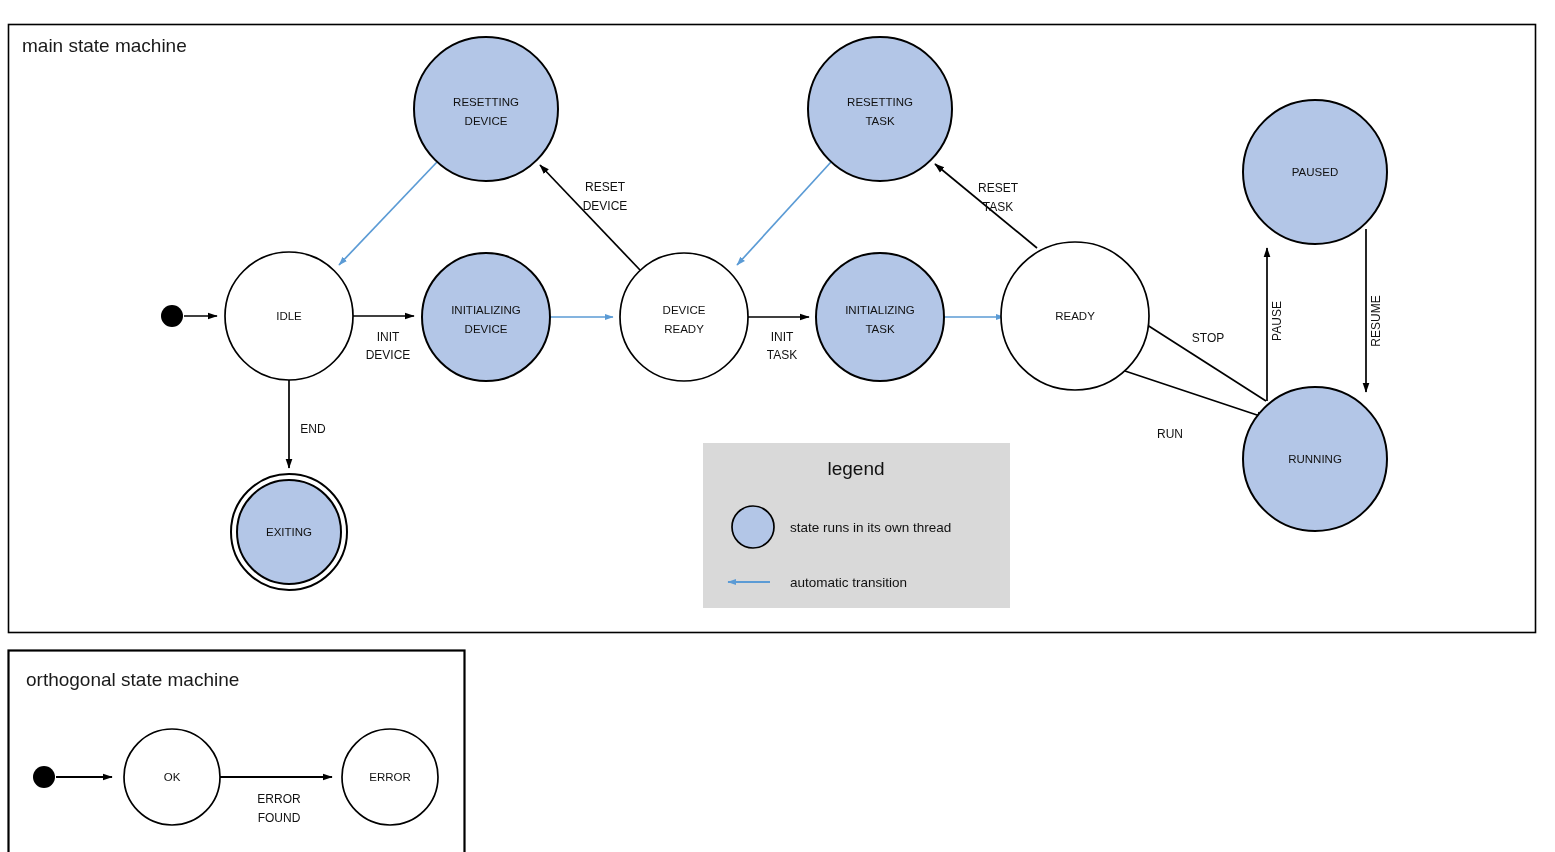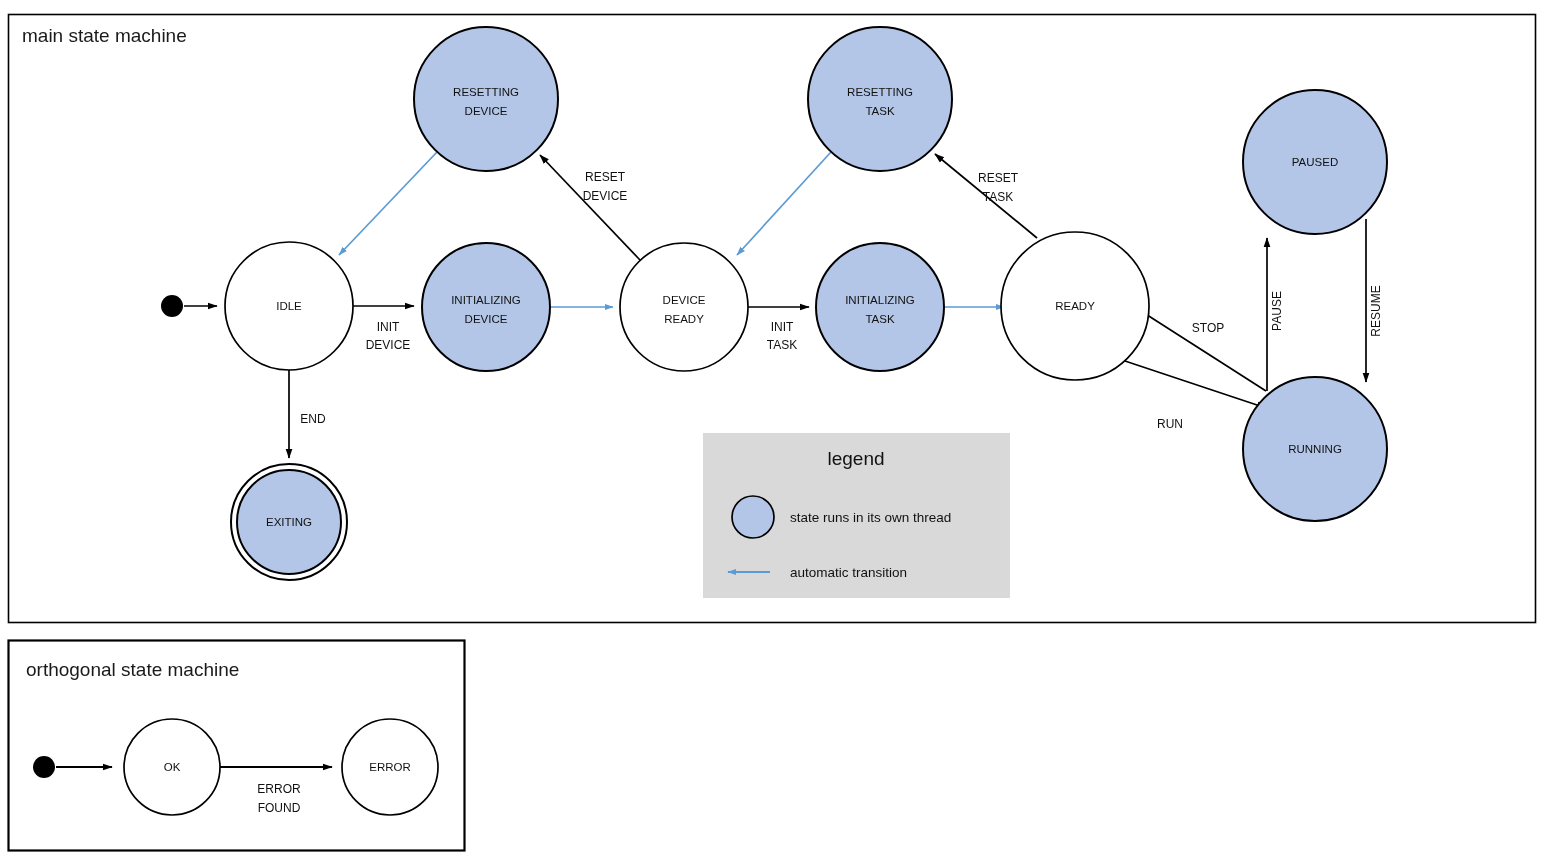--- a/index.html
+++ b/index.html
@@ -9,21 +9,21 @@
   }
   body {
     width: 1555px;
     height: 852px;
     font-family: "Liberation Sans", "DejaVu Sans", sans-serif;
     overflow: hidden;
     position: relative;
   }
   #stage {
     position: absolute;
-    left: 0; top: 6px;
+    left: 0; top: 16px;
     width: 1555px;
     height: 696px;
   }
   svg.canvas {
     position: absolute;
     left: 0; top: 0;
     width: 1555px;
     height: 852px;
     display: block;
   }

